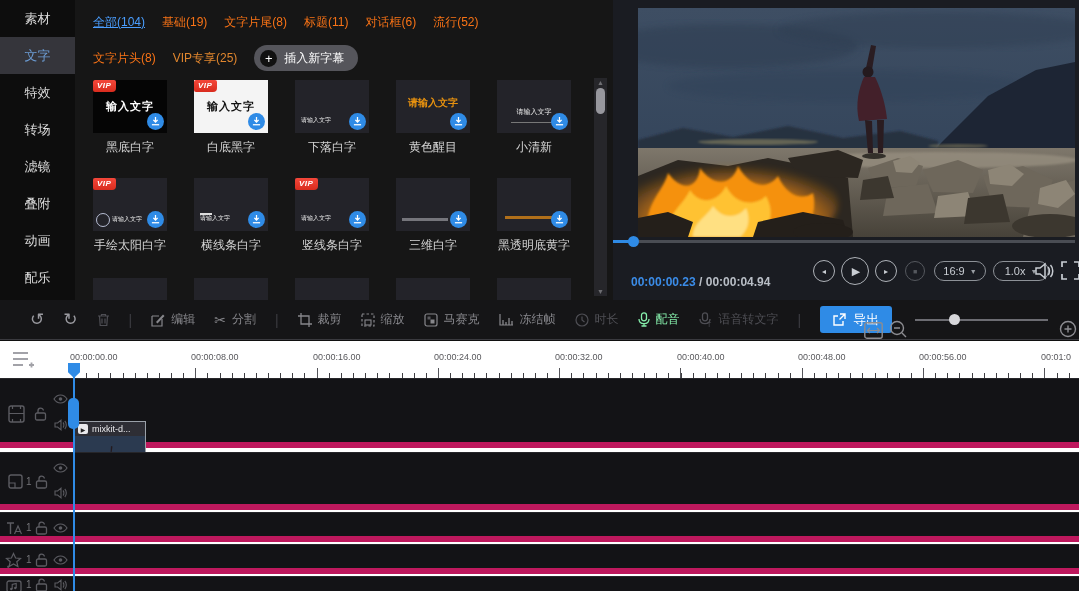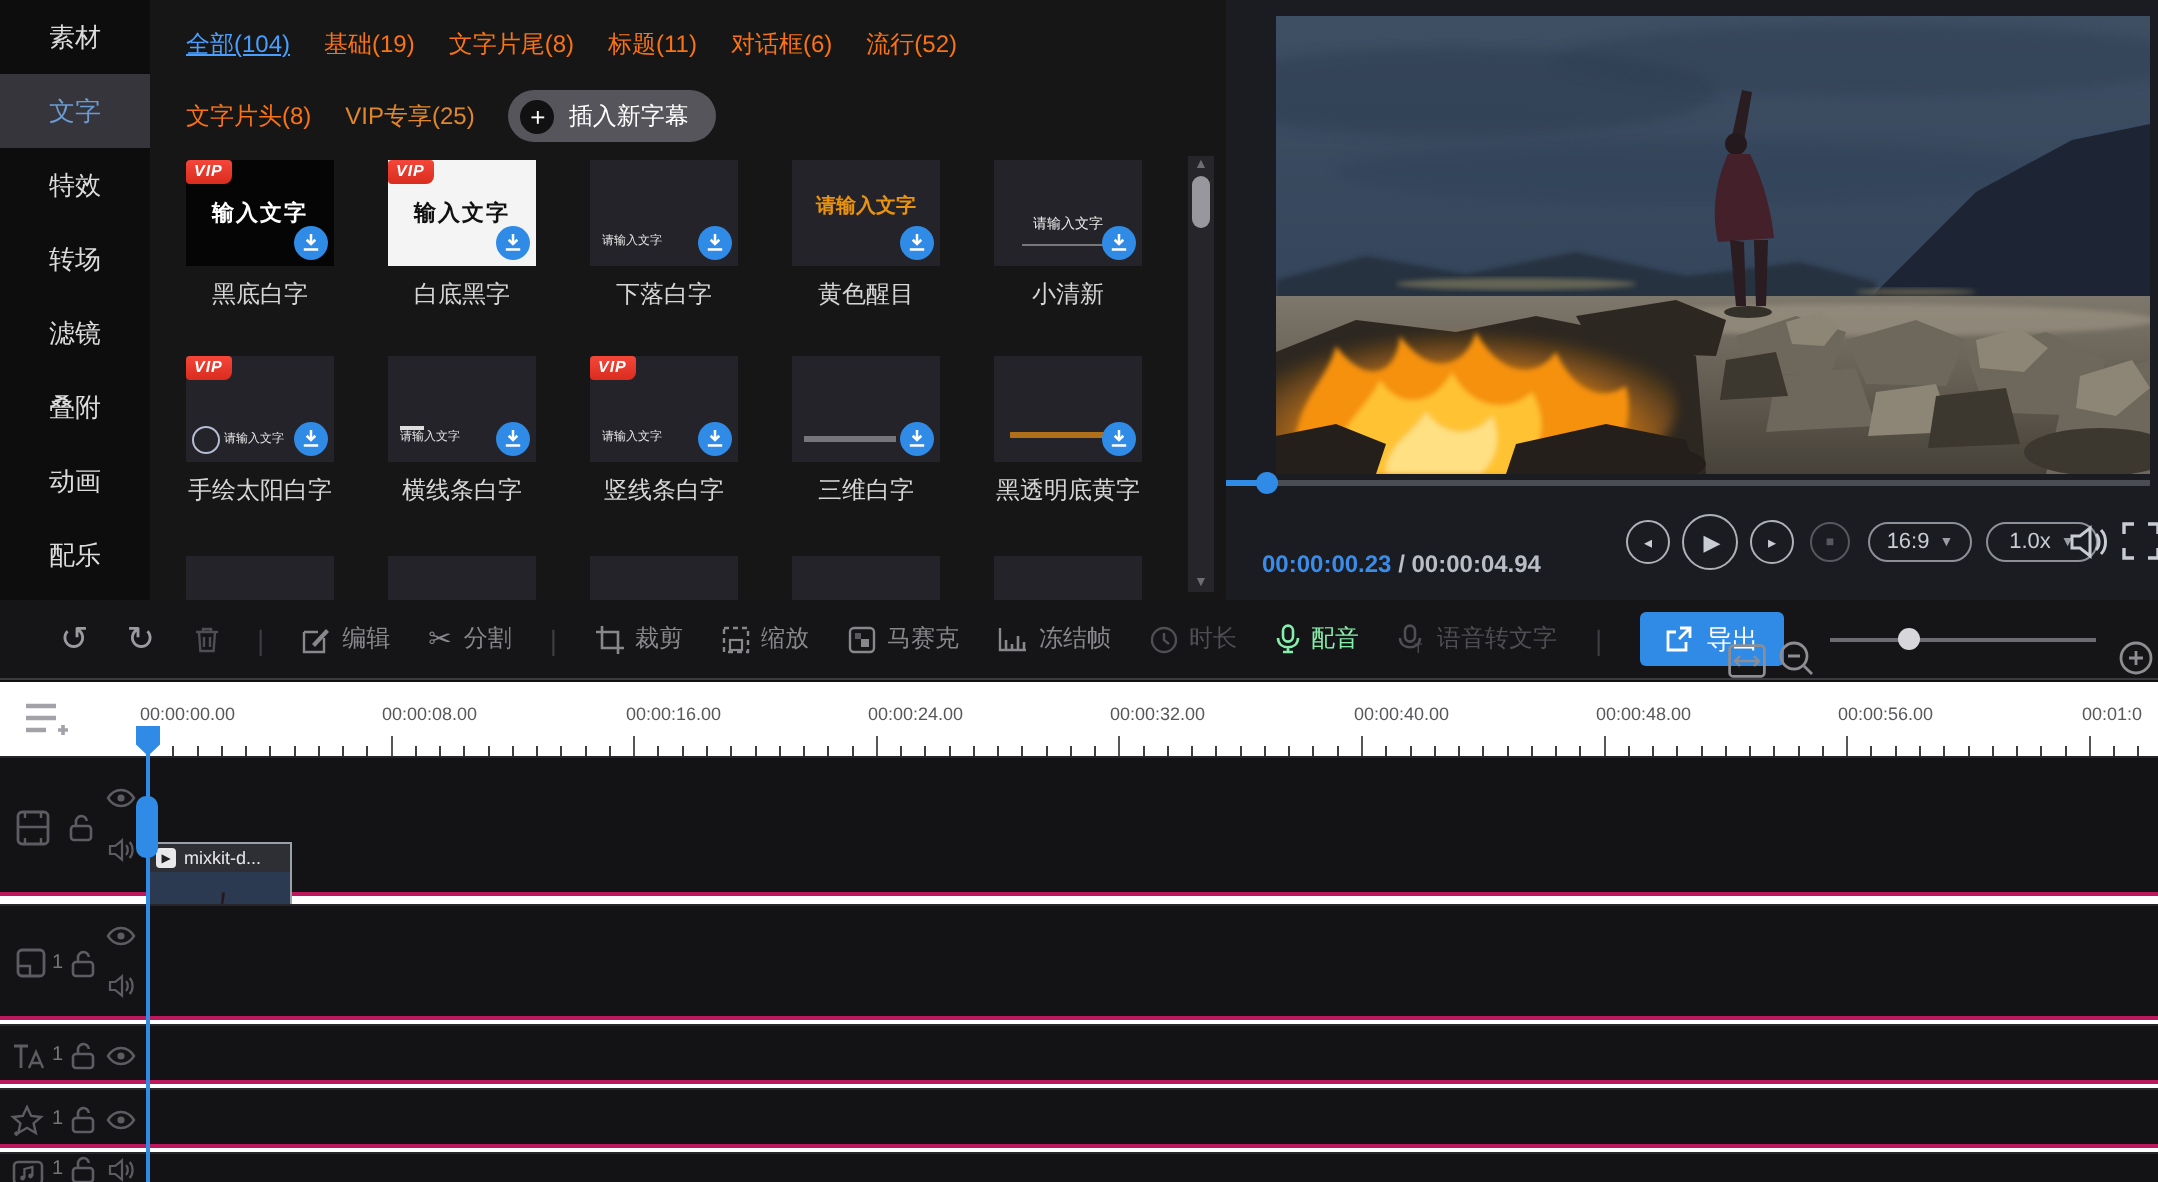--- a/index.html
+++ b/index.html
@@ -84,21 +84,21 @@
   .zslider-knob { position:absolute; left:949px; top:14px; width:11px; height:11px; border-radius:50%; background:#d7d7db; cursor:pointer; }
 
   
   .timeline { position:absolute; left:0; top:341px; width:1079px; height:250px; background:#ffffff; }
   .addtrack { position:absolute; left:12px; top:9px; cursor:pointer; }
   .rlabel { position:absolute; top:11px; font-size:9px; color:#58585c; white-space:nowrap; }
   .ticks { position:absolute; left:74px; right:0; top:27px; height:10px;
     background:
       repeating-linear-gradient(90deg,#55555a 0 1px,transparent 1px 121.3px) 0 0/100% 10px no-repeat,
       repeating-linear-gradient(90deg,#3e3e43 0 1px,transparent 1px 12.13px) 0 100%/100% 5px no-repeat; }
-  .lane { position:absolute; left:0; width:1079px; background:#131316; border-top:1px solid #26262a; border-bottom:2px solid #be185d; }
+  .lane { position:absolute; left:0; width:1079px; background:#131316; border-top:1px solid #26262a; border-bottom:6px solid #be185d; }
   .lane-video { top:37px; height:70px; } .lane-pip { top:111px; height:58px; }
   .lane-text { top:171px; height:30px; } .lane-fx { top:203px; height:30px; }
   .lane-music { top:235px; height:15px; border-bottom:none; }
   .hdr { position:absolute; left:0; top:0; bottom:0; width:70px; color:#5c5c62; }
   .hic { position:absolute; } .hnum { font-size:10px; color:#737378; }
   .clip { position:absolute; left:74px; top:42px; width:72px; height:60px; border:1px solid #9aa0a8;
     background:#202024; cursor:pointer; }
   .clip .bar { height:14px; background:#2e2e35; display:flex; align-items:center; gap:4px; padding:0 3px;
     font-size:9px; color:#e9e9ec; white-space:nowrap; overflow:hidden; }
   .clip .pb { width:10px; height:10px; background:#e9e9ec; border-radius:2px; color:#222; font-size:6px;

